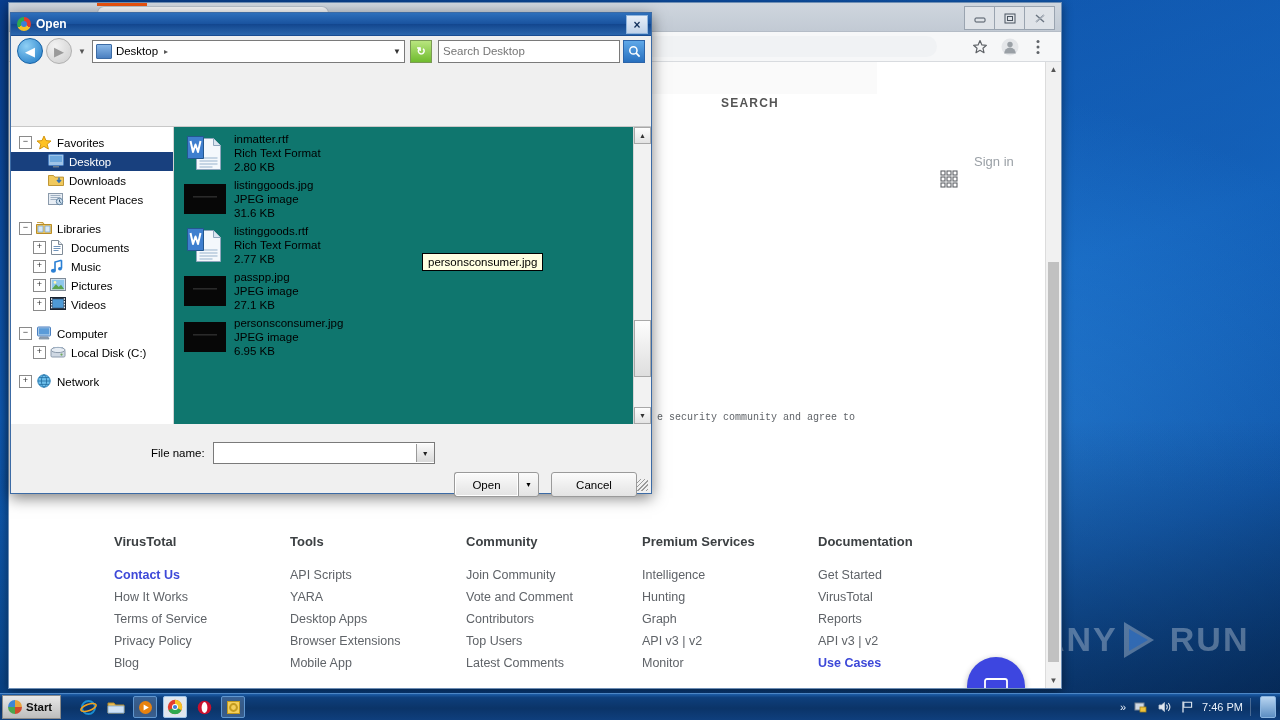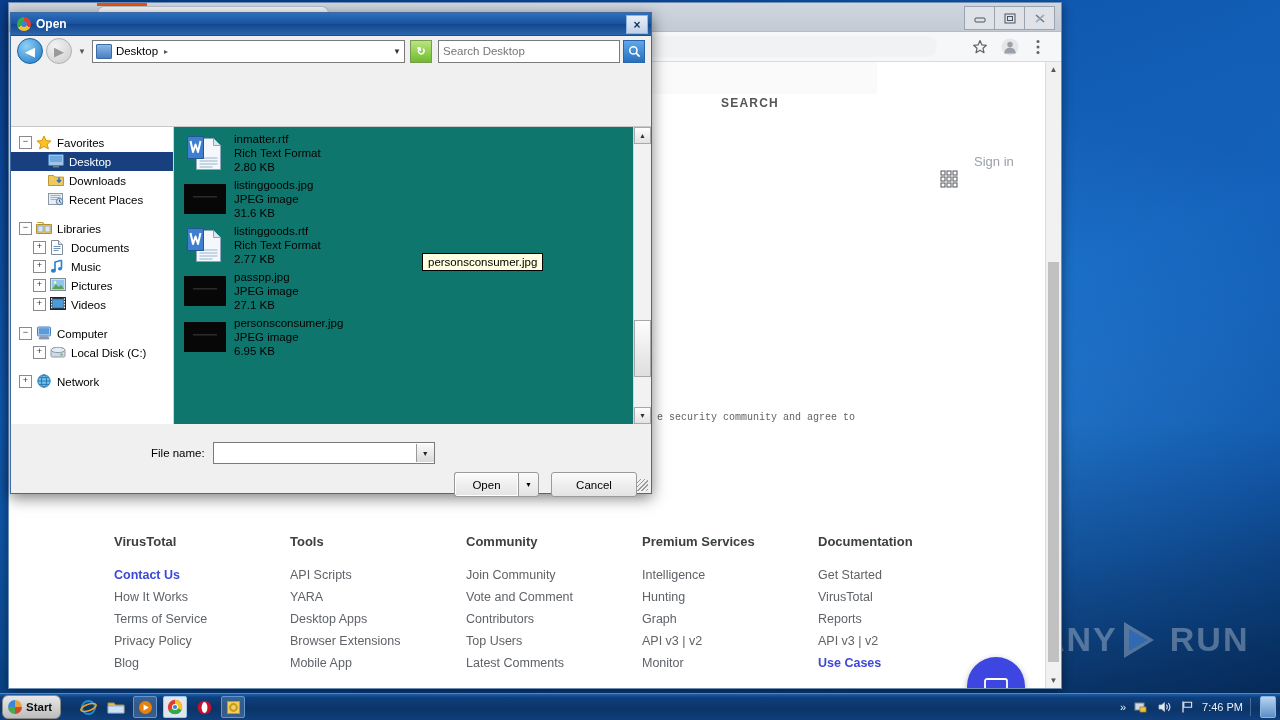--- a/index.html
+++ b/index.html
@@ -201,21 +201,21 @@
     background:linear-gradient(to bottom,#fbfbfb,#e3e3e3);display:flex;align-items:center;justify-content:center;font-size:7px;}
   #btn-cancel{width:84px;}
   #resizegrip{position:absolute;right:3px;bottom:2px;width:12px;height:12px;
     background:repeating-linear-gradient(135deg,#9a9a9a 0 1px,transparent 1px 3px);}
 
   
   #taskbar{position:absolute;left:0;right:0;bottom:0;height:26px;
     background:linear-gradient(to bottom,#1d5ea8 0%,#0e3f7c 14%,#0b3468 55%,#0f3f7d 100%);
     border-top:1px solid #4d87c6;display:flex;align-items:center;}
   #startbtn{margin-left:2px;height:22px;display:flex;align-items:center;gap:4px;padding:0 8px 0 5px;
-    background:linear-gradient(to bottom,#e8e8e8,#bdbdbd);border:1px solid #8a8a8a;border-radius:6px;}
+    background:linear-gradient(to bottom,#e8e8e8,#bdbdbd);border:1px solid #8a8a8a;border-radius:0;}
   #startbtn .orb{width:14px;height:14px;border-radius:50%;
     background:conic-gradient(#e8a33d 0deg 90deg,#d04b2c 90deg 180deg,#4aa84e 180deg 270deg,#3d86d6 270deg 360deg);}
   #startbtn .lbl{font-size:11.5px;font-weight:bold;color:#111;}
   #quicklaunch{display:flex;align-items:center;gap:6px;margin-left:16px;}
   .qli{width:22px;height:20px;display:flex;align-items:center;justify-content:center;border-radius:2px;}
   .qli.active{background:rgba(255,255,255,.88);border:1px solid #9ec4ea;}
   .qli.boxed{background:rgba(255,255,255,.18);border:1px solid #5f96cf;}
   #tray{margin-left:auto;display:flex;align-items:center;gap:7px;padding-right:4px;
     color:#e8f0fa;font-size:11px;}
   #tray .trayicon{display:flex;align-items:center;justify-content:center;width:16px;height:16px;}

